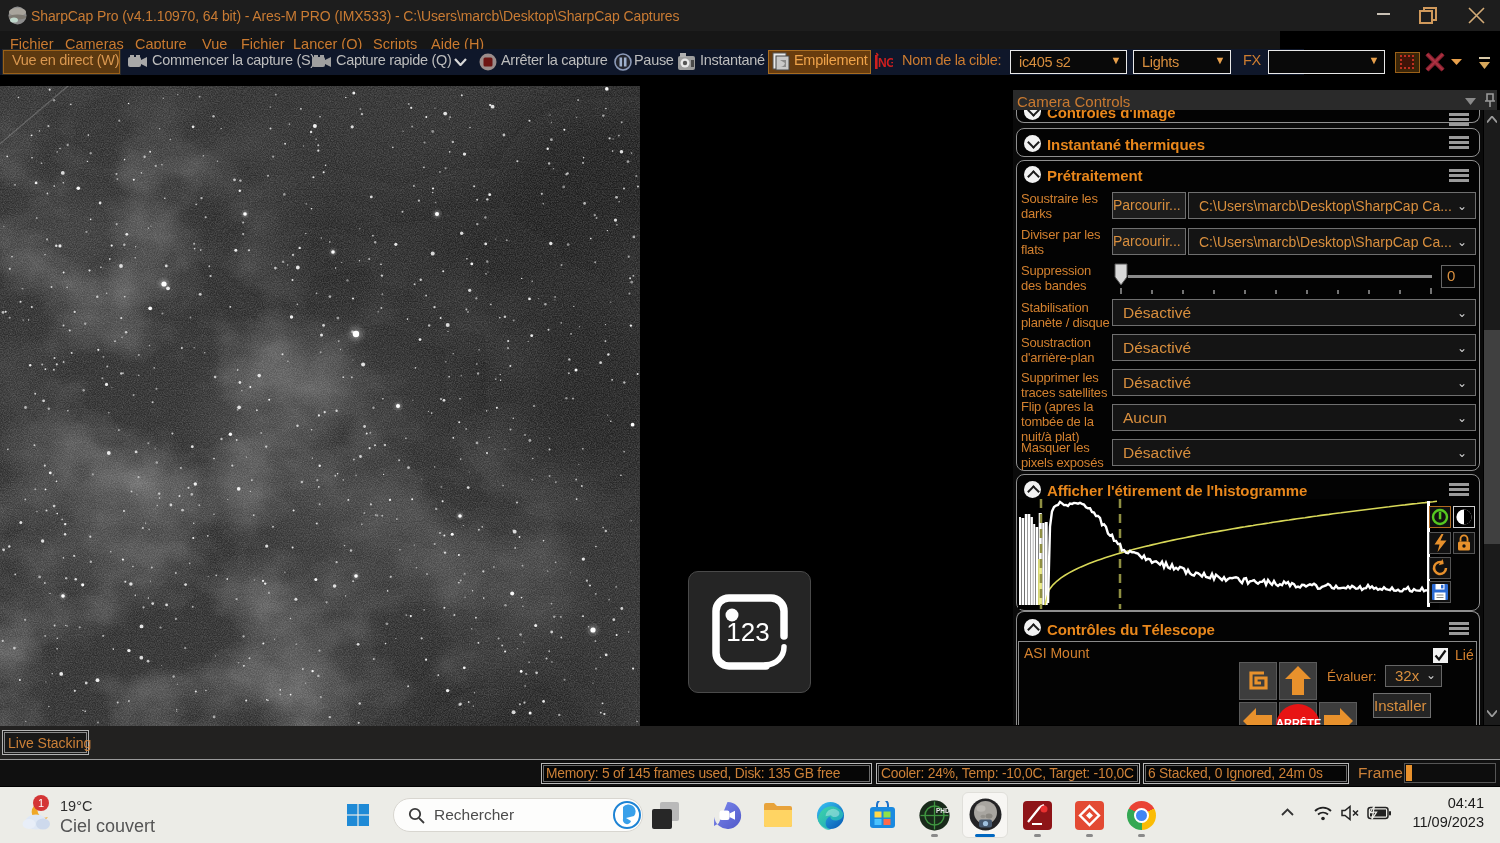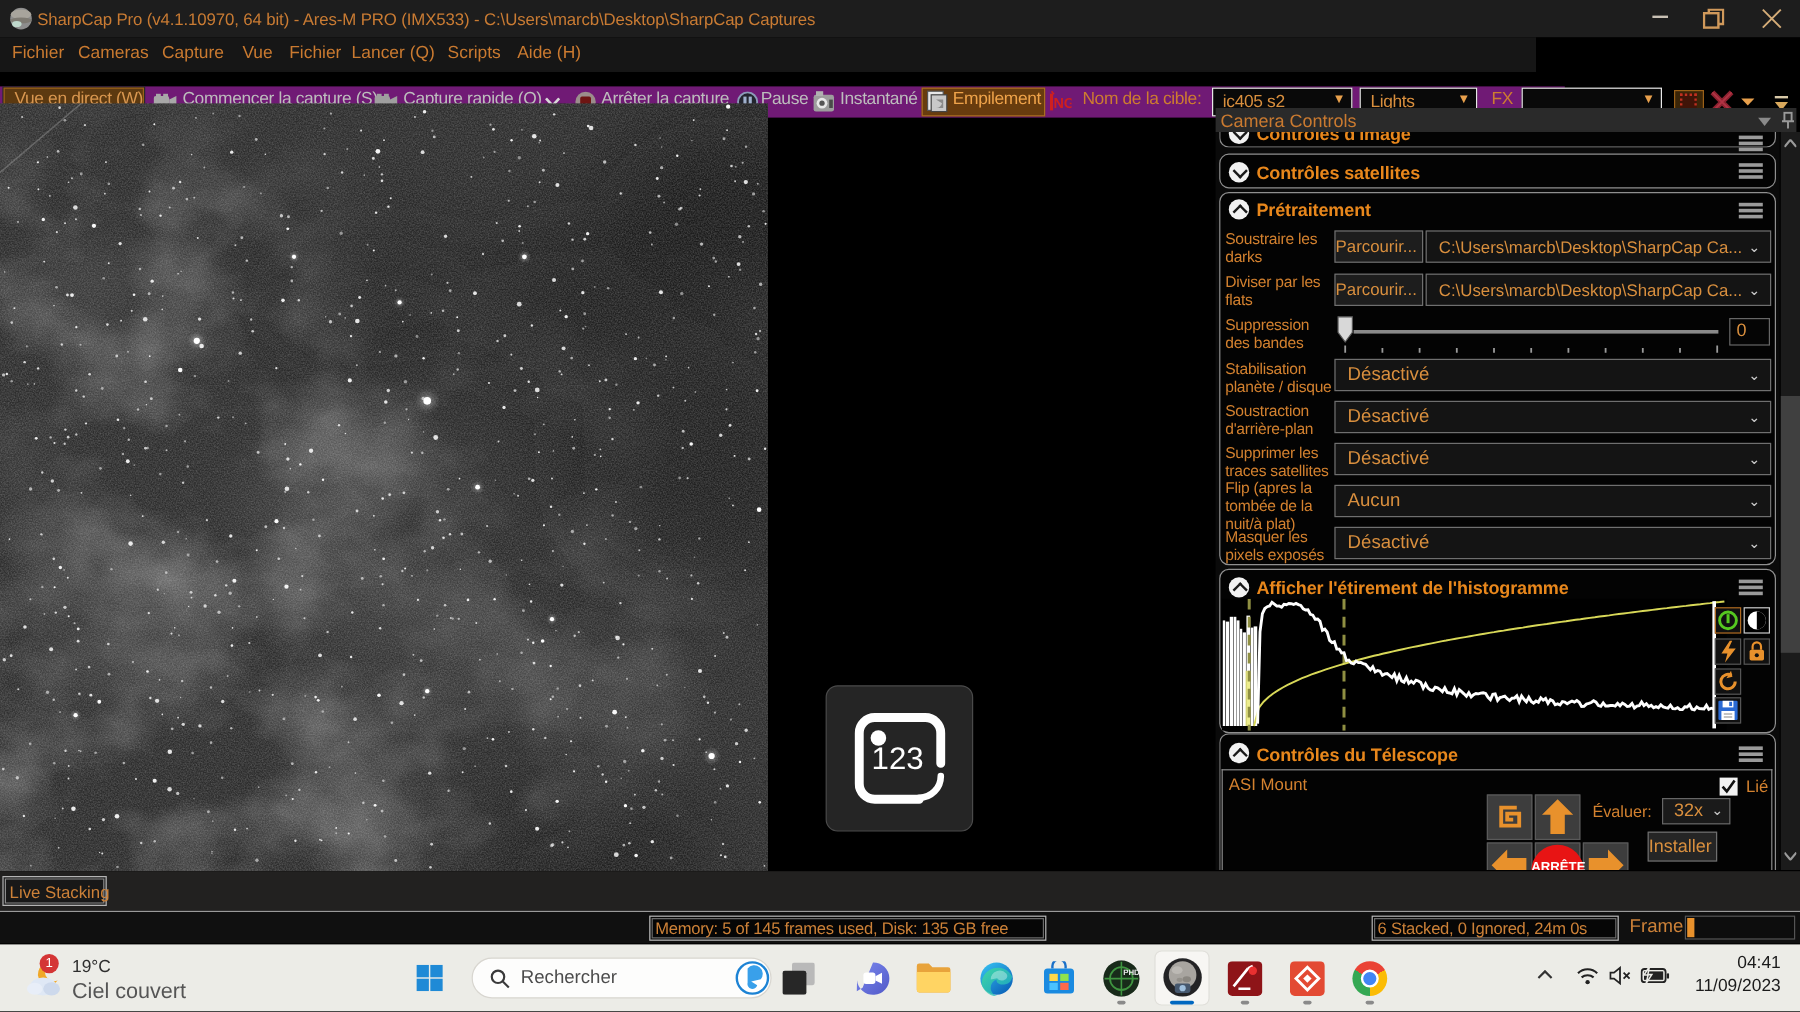--- a/index.html
+++ b/index.html
@@ -11,21 +11,21 @@
   
   #titlebar { left:0; top:0; width:1500px; height:31px; background:#1d1d1d; }
   #titletext { left:31px; top:8px; font-size:14px; letter-spacing:-0.1px; color:#c97b33; white-space:nowrap; }
   .winbtn { top:7px; color:#cf9a5d; font-size:16px; }
 
   
   #menubar { left:0; top:31px; width:1280px; height:29px; background:#161616; color:#ca7a30; font-size:14.5px; }
   #menubar span { position:absolute; top:5px; white-space:nowrap; }
 
   
-  #toolbar { left:0; top:72px; width:1304px; height:26px; background:#701a75; color:#bdbdbd; font-size:14.5px; letter-spacing:-0.3px; }
+  #toolbar { left:0; top:49px; width:1304px; height:26px; background:#0f172a; color:#bdbdbd; font-size:14.5px; letter-spacing:-0.3px; }
   #toolbar .t { position:absolute; top:3px; white-space:nowrap; }
   .tbtn { position:absolute; border:1px solid #9a6018; background:#5c3910; color:#d99750; }
   .combo { position:absolute; background:#090909; border:1px solid #e8e8e8; color:#d98f3e; font-size:14.5px; }
   .combo .cv { position:absolute; left:8px; top:3px; }
   .combo .ca { position:absolute; right:5px; top:3px; font-size:11px; color:#e8a04c; }
 
   
   #panelhead { left:1013px; top:90px; width:484px; height:20px; background:#2a2a2a; }
   #panelbody { left:1013px; top:110px; width:470px; height:615px; background:#0a0a0a; overflow:hidden; }
   .sect { position:absolute; left:3px; width:464px; border:1px solid #8f8f8f; border-radius:8px; background:#030303; }
@@ -1022,21 +1022,21 @@
     <div class="stitle" style="top:11px">Contrôles d'image</div>
     <div class="grip" style="top:20px">
           <i></i>
           <i></i>
           <i></i>
         </div>
   </div>
 
   <div class="sect" style="top:18px;height:29px">
     <div class="scirc dn" style="top:6px"></div>
-    <div class="stitle" style="top:7px">Contrôles satellites</div>
+    <div class="stitle" style="top:7px">Instantané thermiques</div>
     <div class="grip" style="top:7px">
           <i></i>
           <i></i>
           <i></i>
         </div>
   </div>
 
   <div class="sect" style="top:50px;height:311px">
     <div class="scirc up" style="top:5px"></div>
     <div class="stitle" style="top:6px">Prétraitement</div>
@@ -1243,20 +1243,21 @@
 </div>
 
 <div class="abs" style="left:0;top:726px;width:1500px;height:33px;background:#222120"></div>
 
 <div class="abs" style="left:2px;top:730px;width:87px;height:25px;border:1px solid #b4b4b4;background:#181818;box-shadow:inset 0 0 0 1px #181818, inset 0 0 0 2px #8a8a8a">
   <div class="abs" style="left:5px;top:4px;font-size:14px;color:#cc8138;white-space:nowrap">Live Stacking</div>
 </div>
 
 <div class="abs" id="statusbar">
   <div class="sseg" style="left:541px;width:331px">Memory: 5 of 145 frames used, Disk: 135 GB free</div>
+  <div class="sseg" style="left:876px;width:264px">Cooler: 24%, Temp: -10,0C, Target: -10,0C</div>
   <div class="sseg" style="left:1143px;width:206px">6 Stacked, 0 Ignored, 24m 0s</div>
   <div class="abs" style="left:1358px;top:4px;font-size:15.5px;color:#cc8138">Frame :</div>
   <div class="abs" style="left:1404px;top:3px;width:92px;height:20px;border:1px solid #555;background:#0d0d0d">
     <div class="abs" style="left:1px;top:1px;width:6px;height:16px;background:#e8912c"></div>
   </div>
 </div>
 
 <div class="abs" style="left:688px;top:571px;width:123px;height:122px;background:#252525;border:1px solid #4a4a4a;border-radius:10px">
   <svg class="abs" style="left:23px;top:22px" width="76" height="76" viewBox="0 0 76 76">
     <path d="M54 72 H17 a13 13 0 0 1 -13 -13 V17 a13 13 0 0 1 13 -13 H59 a13 13 0 0 1 13 13 V42" fill="none" stroke="#fff" stroke-width="7.5" stroke-linecap="round"></path>

